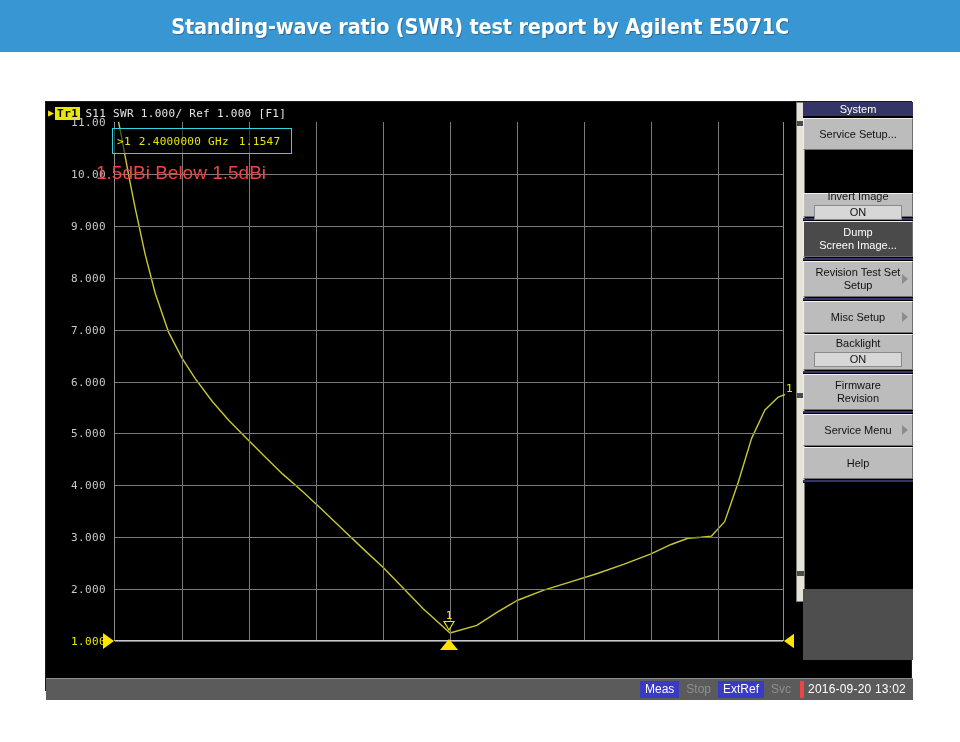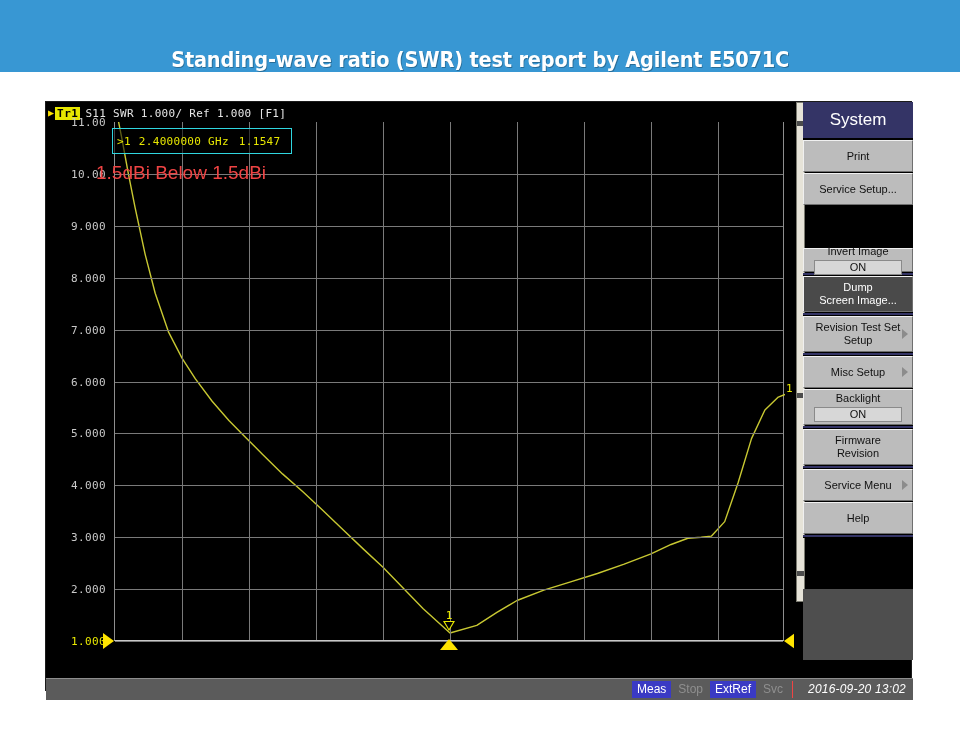--- a/index.html
+++ b/index.html
@@ -7,24 +7,24 @@
     margin: 0; padding: 0;
     width: 960px; height: 742px;
     background: #ffffff;
     font-family: "Liberation Sans", sans-serif;
     overflow: hidden;
   }
 
   
   #title-banner {
     width: 960px;
-    height: 72px;
+    height: 52px;
     background: #3897d3;
     display: flex;
-    align-items: flex-end;
+    align-items: center;
     justify-content: center;
   }
   #title-text {
     color: #ffffff;
     font-family: "DejaVu Sans", sans-serif;
     font-size: 22px;
     font-weight: bold;
     letter-spacing: -0.2px;
     text-shadow: 1px 1px 0 rgba(0,0,0,0.28);
     transform: scaleX(0.88);
@@ -234,24 +234,24 @@
     position: absolute;
     left: 0; width: 7px; height: 5px;
     background: #4c4c4c;
   }
   #softkey-list {
     position: absolute;
     left: 9px; top: 0;
     width: 110px;
   }
   .sk-header {
-    height: 38px;
+    height: 16px;
     background: #343466;
     color: #ffffff;
-    font-size: 17px;
+    font-size: 11px;
     display: flex;
     align-items: center;
     justify-content: center;
     border-bottom: 2px solid #000000;
   }
   .sk-item {
     position: relative;
     background: #bcbcbc;
     color: #111111;
     font-size: 11px;
@@ -325,25 +325,24 @@
   .bb-chip.on {
     background: #3a3ac4;
     color: #ffffff;
   }
   .bb-chip.off {
     background: transparent;
     color: #8f8f8f;
   }
   .bb-chip.clock {
     color: #ffffff;
-    border-left: 1px solid #ef4444;
-    padding-left: 15px;
+    border-left: 4px solid #ef4444;
+    padding-left: 4px;
     margin-left: 4px;
     letter-spacing: 0.2px;
-    font-style: italic;
   }
 </style>
 </head>
 <body>
 
 <div id="title-banner">
   <div id="title-text">Standing-wave ratio (SWR) test report by Agilent E5071C</div>
 </div>
 
 <div id="vna-screen">
@@ -418,23 +417,20 @@
   </div>
 
   <div id="softkey-pane">
     <div id="softkey-scrollbar">
       <div class="sb-notch" style="top:18px"></div>
       <div class="sb-notch" style="top:290px"></div>
       <div class="sb-notch" style="top:468px"></div>
     </div>
     <div id="softkey-list">
       <div class="sk-header">System</div>
-    <div class="sk-item" style="height: 32px;">
-          <span>Print</span>
-        </div>
         <div class="sk-item" style="height: 32px;">
           <span>Service Setup...</span>
         </div>
         <div class="sk-item" style="height: 24px; margin-top: 43px;">
           <span>Invert Image</span>
           <span class="sk-value">ON</span>
         </div>
         <div class="sk-sep"></div>
         <div class="sk-item selected" style="height: 36px;">
           <span>Dump</span>

